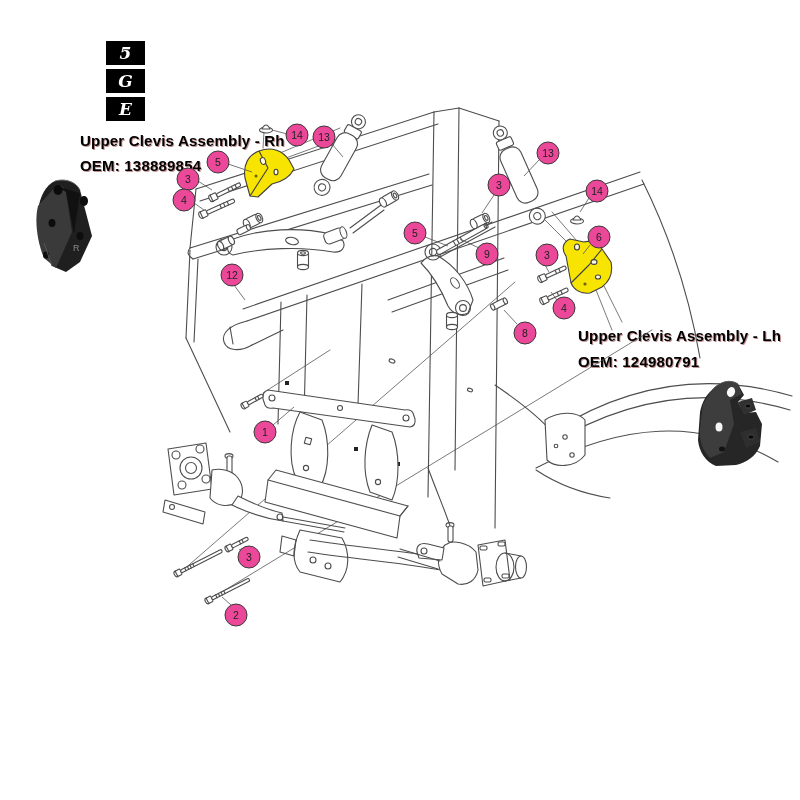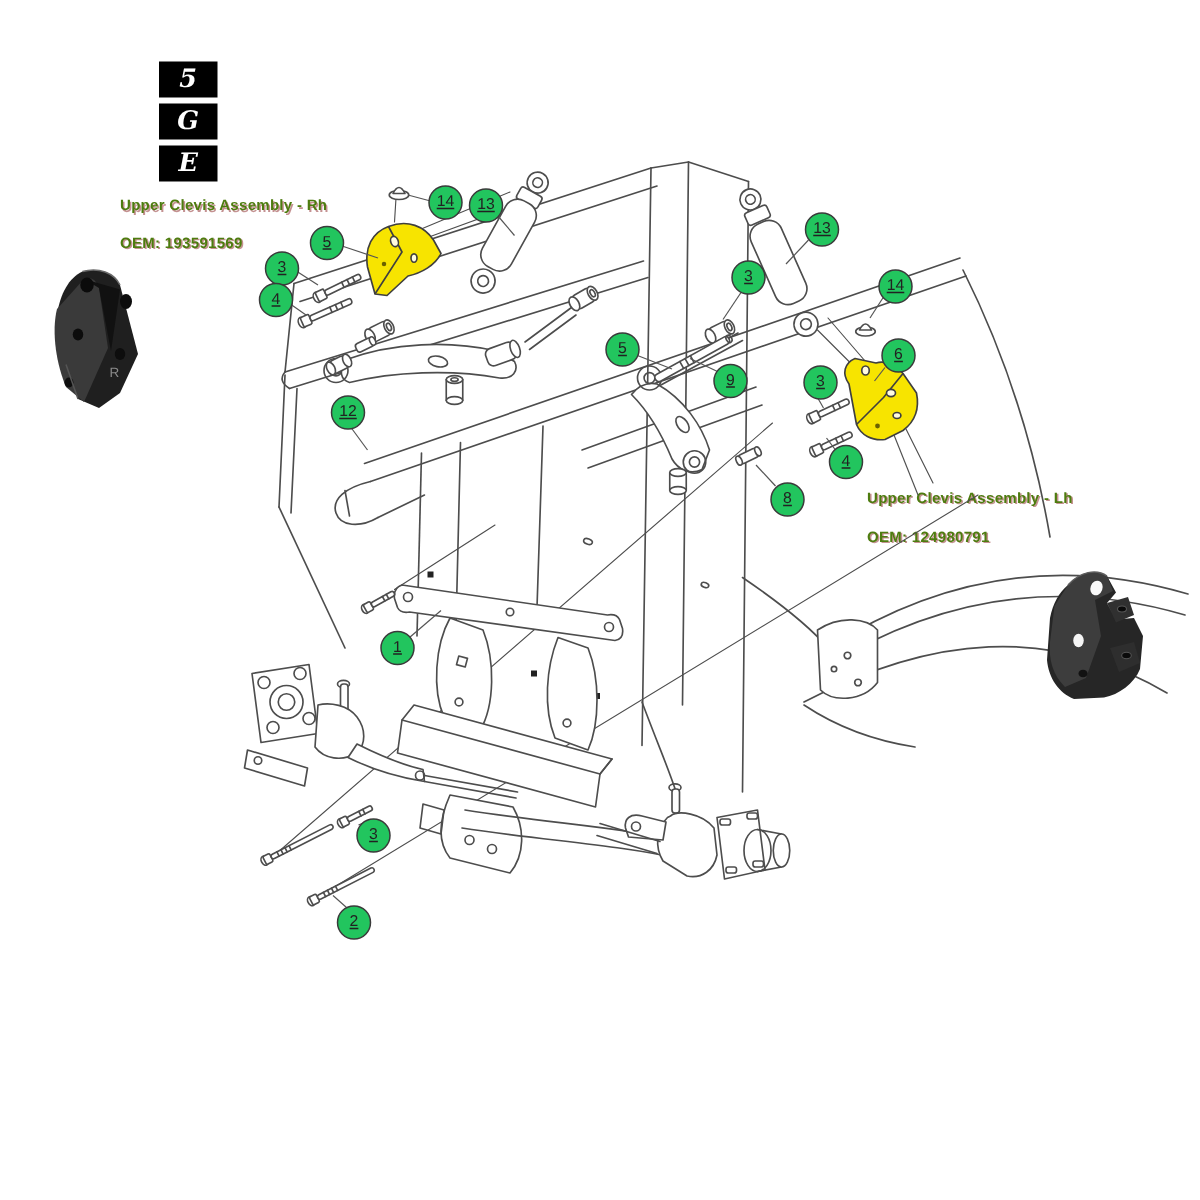--- a/index.html
+++ b/index.html
@@ -8,45 +8,45 @@
     font-family:"Liberation Sans",sans-serif;
   }
   .stage svg.diagram{position:absolute;left:0;top:0;}
   
   .badge{
     position:absolute;left:106px;width:39px;height:24px;background:#000;
     color:#fff;display:flex;align-items:center;justify-content:center;
     font-family:"DejaVu Serif",serif;font-style:italic;font-weight:bold;font-size:17px;
   }
   
-  .part-label{position:absolute;color:#4d7c0f;font-weight:bold;font-size:10px;
+  .part-label{position:absolute;color:#000000;font-weight:bold;font-size:15px;
     text-shadow:1px 1px 0 rgba(125,10,10,.45);letter-spacing:.2px;white-space:nowrap;}
   
   .callout{
     position:absolute;width:21px;height:21px;border:1.2px solid #3a3a3a;border-radius:50%;
-    background:#22c55e;display:flex;align-items:center;justify-content:center;
-    font-size:10.5px;color:#222;transform:translate(-50%,-50%);line-height:1;text-decoration:underline;
+    background:#ec4899;display:flex;align-items:center;justify-content:center;
+    font-size:10.5px;color:#222;transform:translate(-50%,-50%);line-height:1;
   }
   
   .lineart{fill:none;stroke:#4d4d4d;stroke-width:1.1;stroke-linecap:round;stroke-linejoin:round;}
   .wfill{fill:#ffffff;}
   .thin{stroke-width:0.75;}
   .leader{stroke:#555;stroke-width:0.8;fill:none;}
 </style>
 </head>
 <body>
 
 <div class="stage">
 
   <div class="badge" style="top:41px">5</div>
   <div class="badge" style="top:69px">G</div>
   <div class="badge" style="top:97px">E</div>
 
   <div class="part-label" style="left:80px;top:132px">Upper Clevis Assembly - Rh</div>
-  <div class="part-label" style="left:80px;top:157px">OEM: 193591569</div>
+  <div class="part-label" style="left:80px;top:157px">OEM: 138889854</div>
   <div class="part-label" style="left:578px;top:327px">Upper Clevis Assembly - Lh</div>
   <div class="part-label" style="left:578px;top:353px">OEM: 124980791</div>
 
   <svg class="diagram" width="800" height="800" viewBox="0 0 800 800">
 
     <g class="lineart">
 
       <path d="M196,189 L434,112"></path>
       <path d="M200,201 L438,124"></path>
       <path d="M196,189 L190,248"></path>

